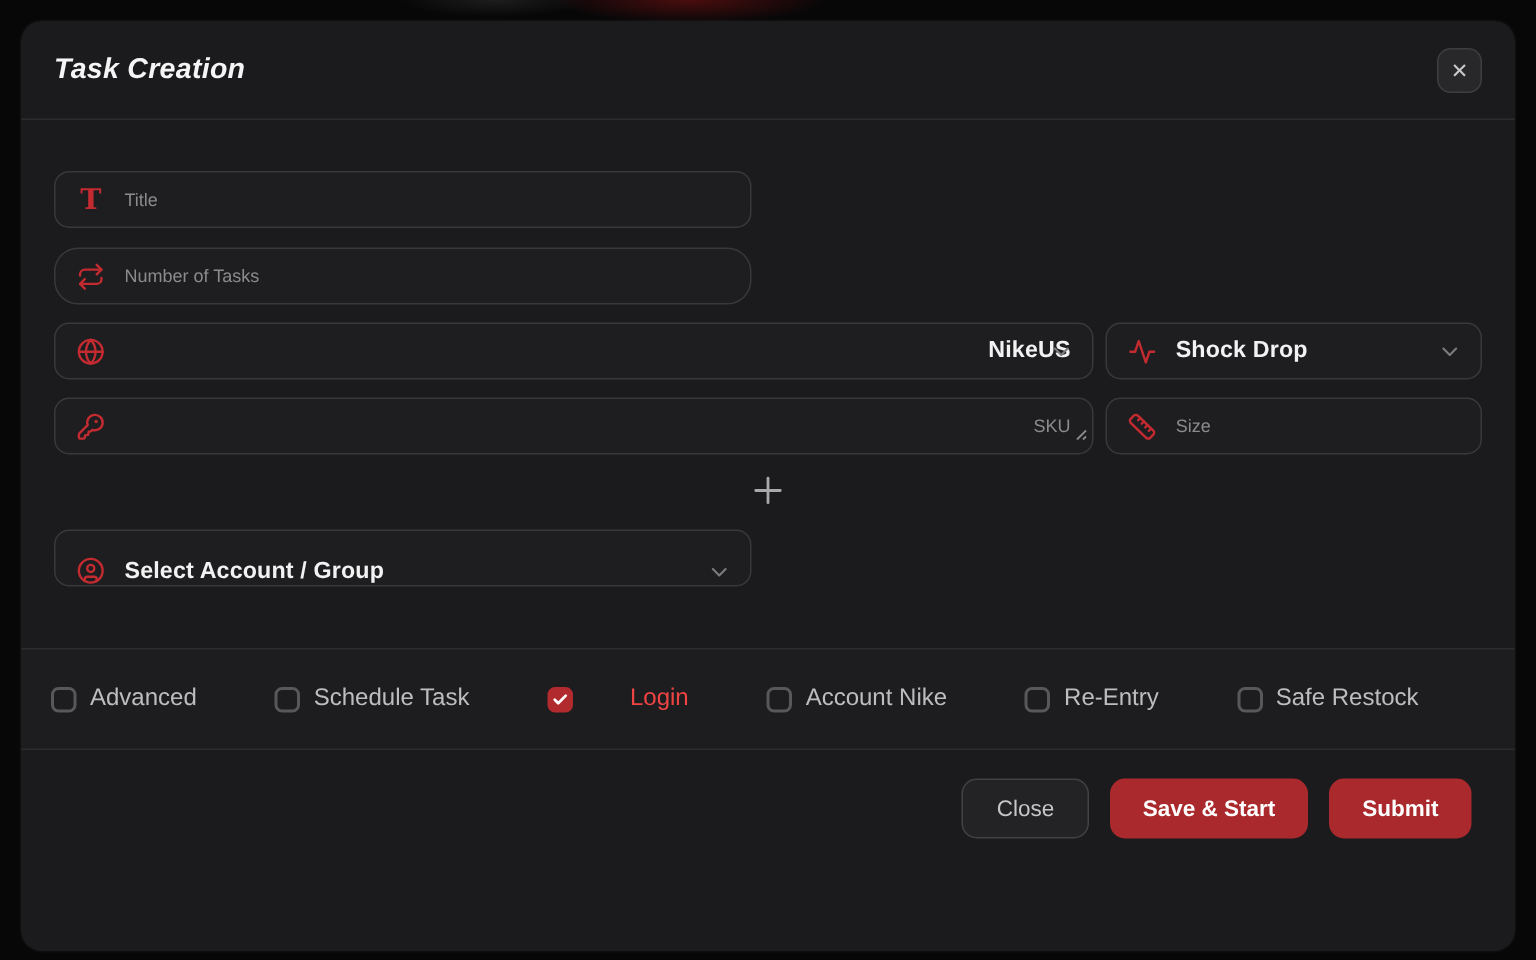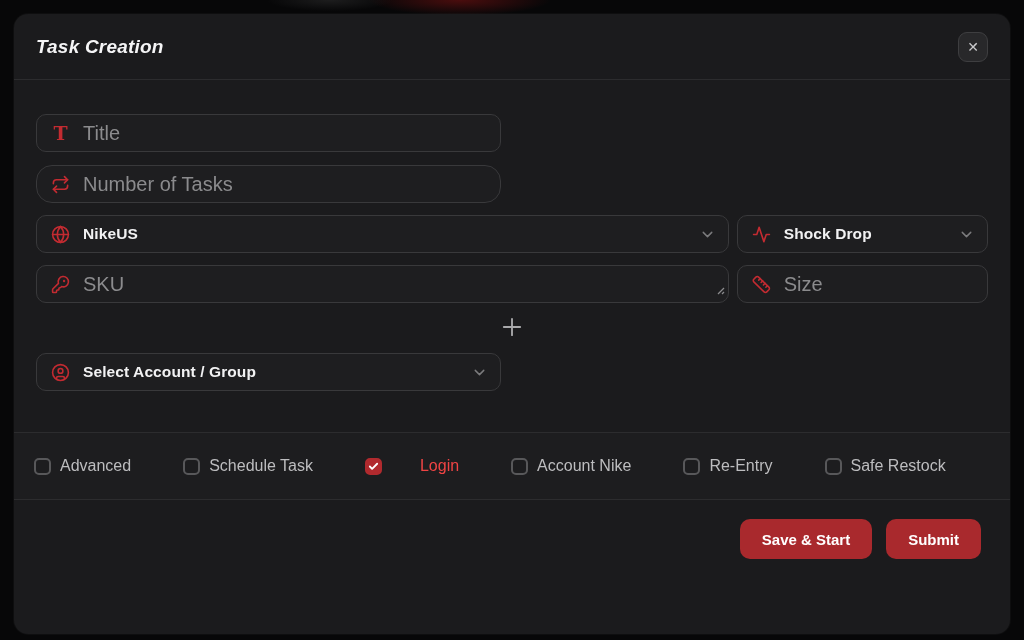--- a/index.html
+++ b/index.html
@@ -30,35 +30,35 @@
   
   .modal-body { padding: 34px 22px 0 22px; }
   .field {
     position: relative; height: 38px; border: 1px solid #39393b; border-radius: 10px;
     background: rgba(255,255,255,0.015);
     display: flex; align-items: center; padding: 0 14px; gap: 13px;
   }
   .field .ficon { color: #c32b31; width: 19px; height: 19px; flex: 0 0 auto; display: flex; align-items: center; justify-content: center; }
   .ficon svg { width: 19px; height: 19px; }
   .t-glyph { font-family: "DejaVu Serif", serif; font-weight: 700; font-size: 19px; color: #c32b31; line-height: 1; }
-  .placeholder { color: #8b8b8d; font-size: 20px; }
+  .placeholder { color: #8b8b8d; font-size: 12px; }
   .value { color: #f2f2f3; font-size: 15.5px; font-weight: 700; letter-spacing: .1px; }
   .chev { position: absolute; right: 12px; color: #7b7b7d; display: flex; }
   .chev svg { width: 17px; height: 17px; }
   .w-narrow { width: 465px; }
   .row { display: flex; gap: 8px; margin-top: 12px; }
-  .w-wide { width: 701px; }
+  .w-wide { width: 701px; justify-content: space-between; }
   .w-right { width: 254px; }
   .mt12 { margin-top: 12px; }
   .mt13 { margin-top: 13px; border-radius: 16px; }
   .resize-handle { position: absolute; right: 3px; bottom: 3px; color: #8b8b8d; }
   .plus-row { height: 50px; display: flex; align-items: center; justify-content: center; }
   .plus-btn { color: #a9a9ab; display: flex; cursor: pointer; background: none; border: none; }
   .plus-btn svg { width: 28px; height: 28px; }
-  .mb-last { margin-bottom: 41px; }
+  .mb-last { margin-bottom: 41px; align-items: flex-end; }
   
   .options-bar {
     height: 68px; border-top: 1px solid #2c2c2e; border-bottom: 1px solid #2c2c2e;
     background: rgba(255,255,255,0.012);
     display: flex; align-items: center; padding: 0 20px; gap: 52px;
   }
   .opt { display: flex; align-items: center; gap: 9px; cursor: pointer; }
   .opt-box {
     width: 17px; height: 17px; border-radius: 5px; border: 2px solid #58585a;
     background: transparent; display: flex; align-items: center; justify-content: center;
@@ -228,17 +228,18 @@
       <span class="opt-box"></span>
       <span class="opt-label">Re-Entry</span>
     </div>
     <div class="opt">
       <span class="opt-box"></span>
       <span class="opt-label">Safe Restock</span>
     </div>
   </div>
 
   <div class="modal-footer">
+    <button class="btn btn-close">Close</button>
     <button class="btn btn-red">Save &amp; Start</button>
     <button class="btn btn-red">Submit</button>
   </div>
 
 </div>
 
 </body></html>

